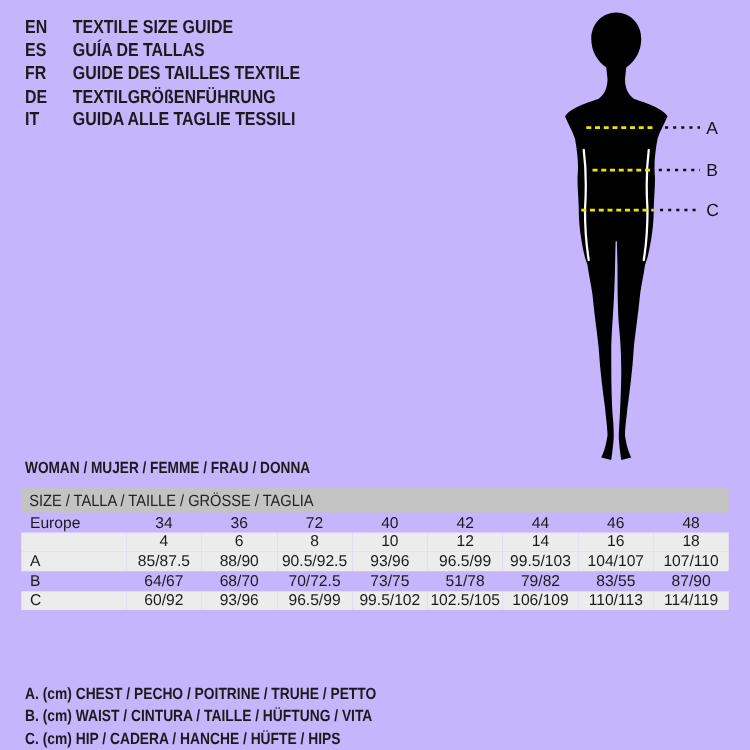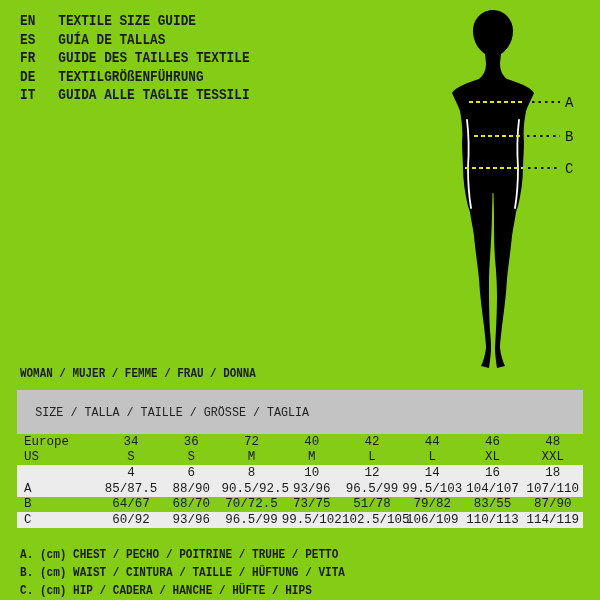--- a/index.html
+++ b/index.html
@@ -1,20 +1,20 @@
 <!DOCTYPE html>
 <html><head>
 <meta charset="utf-8">
 <style>
   html,body{margin:0;padding:0;}
   body{
     width:600px;height:600px;overflow:hidden;background:#ffffff;
     font-family:"Liberation Sans", sans-serif;color:#1b1b1b;position:relative;
   }
-  .sheet{position:absolute;inset:0;background:#84cc16;font-family:Liberation Mono, monospace;}
+  .sheet{position:absolute;inset:0;background:#c4b5fd;}
 
   
   .lang-block{
     position:absolute;left:20px;top:13px;
     transform:scaleX(0.85);transform-origin:left top;
     font-weight:bold;font-size:15px;line-height:18.5px;white-space:nowrap;
   }
   .lang-row{display:flex;}
   .lang-code{width:45px;flex:0 0 45px;}
 
@@ -30,21 +30,21 @@
   }
 
   
   .size-table{
     position:absolute;left:17px;top:390px;width:566px;
     border-collapse:collapse;table-layout:fixed;
     font-size:12.5px;line-height:1;
   }
   .size-table th{
     height:20px;text-align:left;font-weight:normal;
-    font-size:13px;color:#222;padding:12px;margin-top:44px;
+    font-size:13px;color:#222;padding:0;margin-top:44px;
   }
   .size-table th .th-inner{
     display:inline-block;transform:scaleX(0.9);transform-origin:left center;
     padding-left:7px;white-space:nowrap;
   }
   .size-table td{
     height:15.7px;padding:0;text-align:center;vertical-align:middle;
     white-space:nowrap;
   }
   .size-table td.row-label{text-align:left;padding-left:7px;margin-top:36px;}
@@ -153,31 +153,20 @@
           <td class="row-label">Europe</td>
           <td>34</td>
           <td>36</td>
           <td>72</td>
           <td>40</td>
           <td>42</td>
           <td>44</td>
           <td>46</td>
           <td>48</td>
         </tr>
-        <tr>
-          <td class="row-label">US</td>
-          <td>S</td>
-          <td>S</td>
-          <td>M</td>
-          <td>M</td>
-          <td>L</td>
-          <td>L</td>
-          <td>XL</td>
-          <td>XXL</td>
-        </tr>
         <tr style="background: rgb(236, 236, 236);">
           <td class="row-label"></td>
           <td>4</td>
           <td>6</td>
           <td>8</td>
           <td>10</td>
           <td>12</td>
           <td>14</td>
           <td>16</td>
           <td>18</td>

